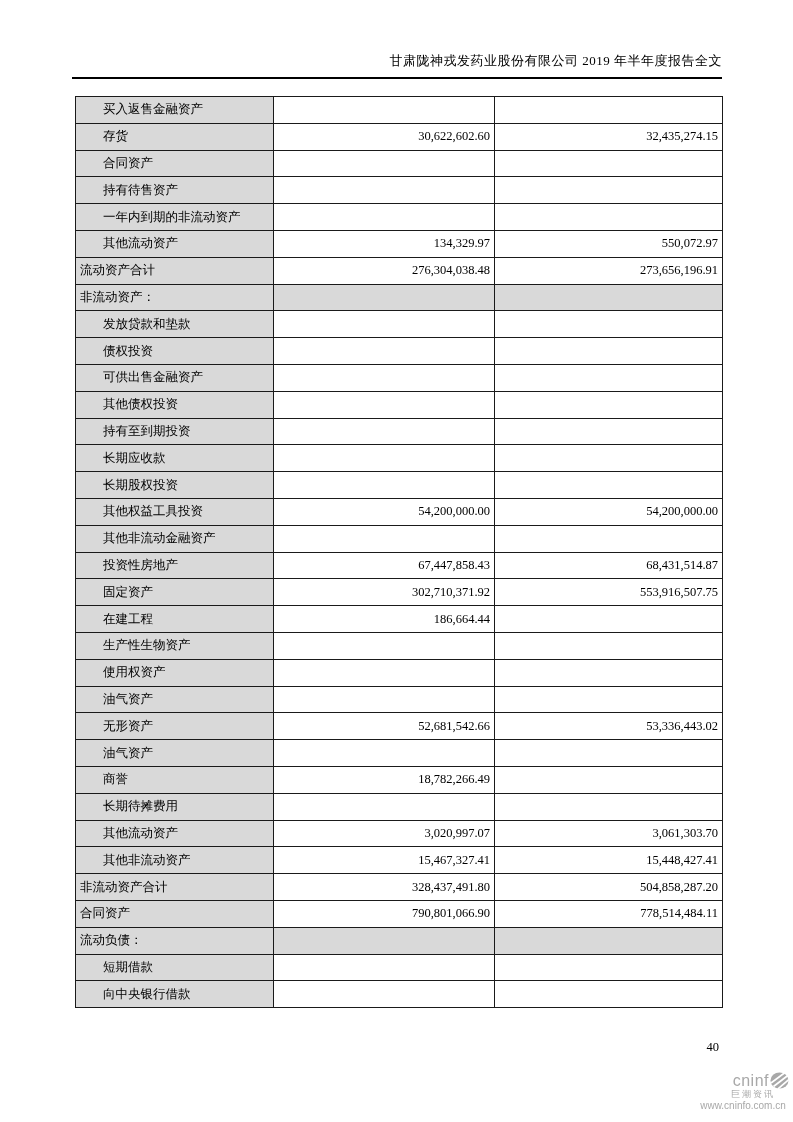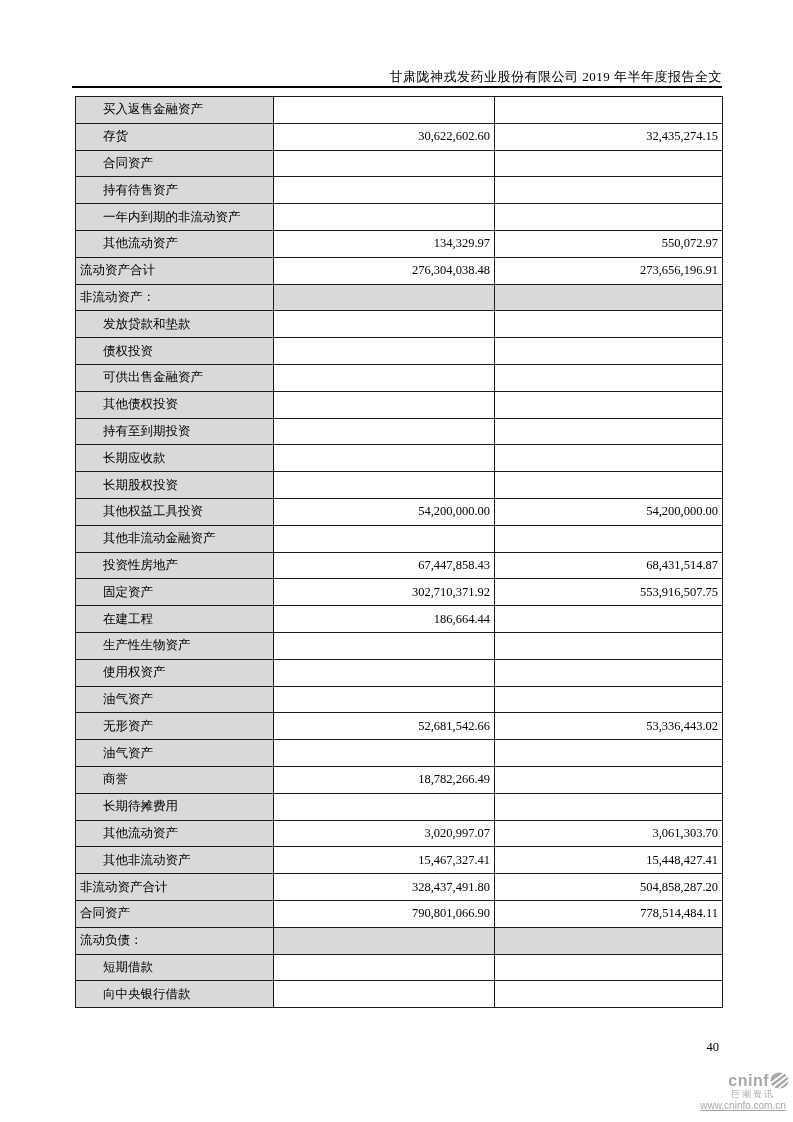--- a/index.html
+++ b/index.html
@@ -9,25 +9,26 @@
     height: 1122px;
     background: #ffffff;
     font-family: "Liberation Serif", "DejaVu Serif", serif;
     color: #000;
     overflow: hidden;
     margin: 0 auto;
   }
   .header {
     position: absolute;
     left: 72px;
-    top: 68px;
+    top: 52px;
     width: 650px;
     text-align: right;
     font-size: 13px;
     letter-spacing: 0.5px;
+    padding-bottom: 7px;
     border-bottom: 2px solid #000;
   }
   table.report-table {
     position: absolute;
     left: 75px;
     top: 96px;
     width: 647px;
     border-collapse: collapse;
     table-layout: fixed;
     font-size: 12.5px;
@@ -63,32 +64,32 @@
     text-align: center;
     line-height: 1.1;
   }
   .logo-top {
     display: flex;
     align-items: center;
     justify-content: flex-end;
     gap: 1px;
   }
   .logo-brand {
-    font-weight: bold;
+    font-weight: normal;
     font-size: 16px;
     letter-spacing: 0.5px;
   }
   .logo-icon { display: inline-flex; }
   .logo-sub {
     font-size: 9px;
     letter-spacing: 2px;
     margin: 0 14px 1px 0;
     text-align: right;
   }
-  .logo-url { font-size: 10px; white-space: nowrap; text-decoration: underline; }
+  .logo-url { font-size: 10px; white-space: nowrap; }
 </style>
 </head>
 <body>
 
 <div class="page">
 
   <div class="header">
     <span>甘肃陇神戎发药业股份有限公司 2019 年半年度报告全文</span>
   </div>
 

